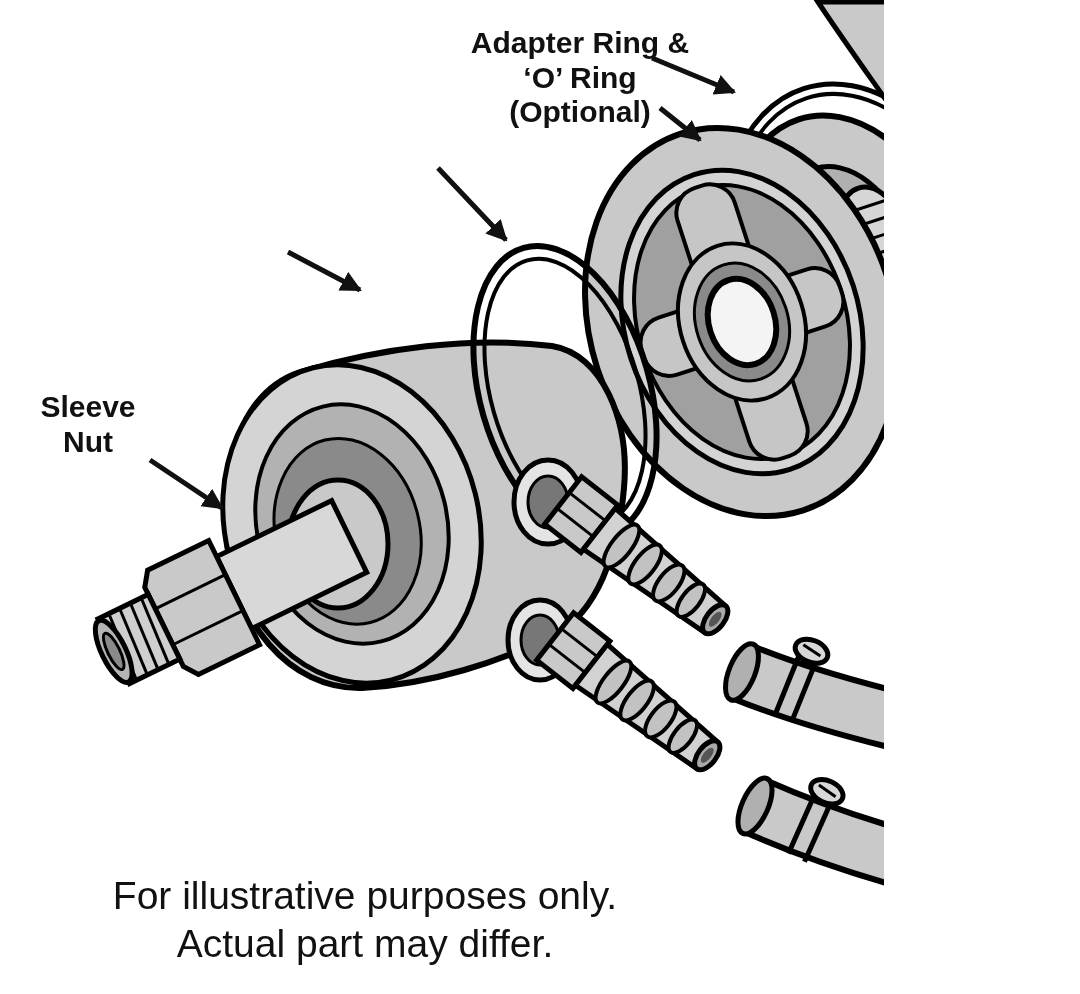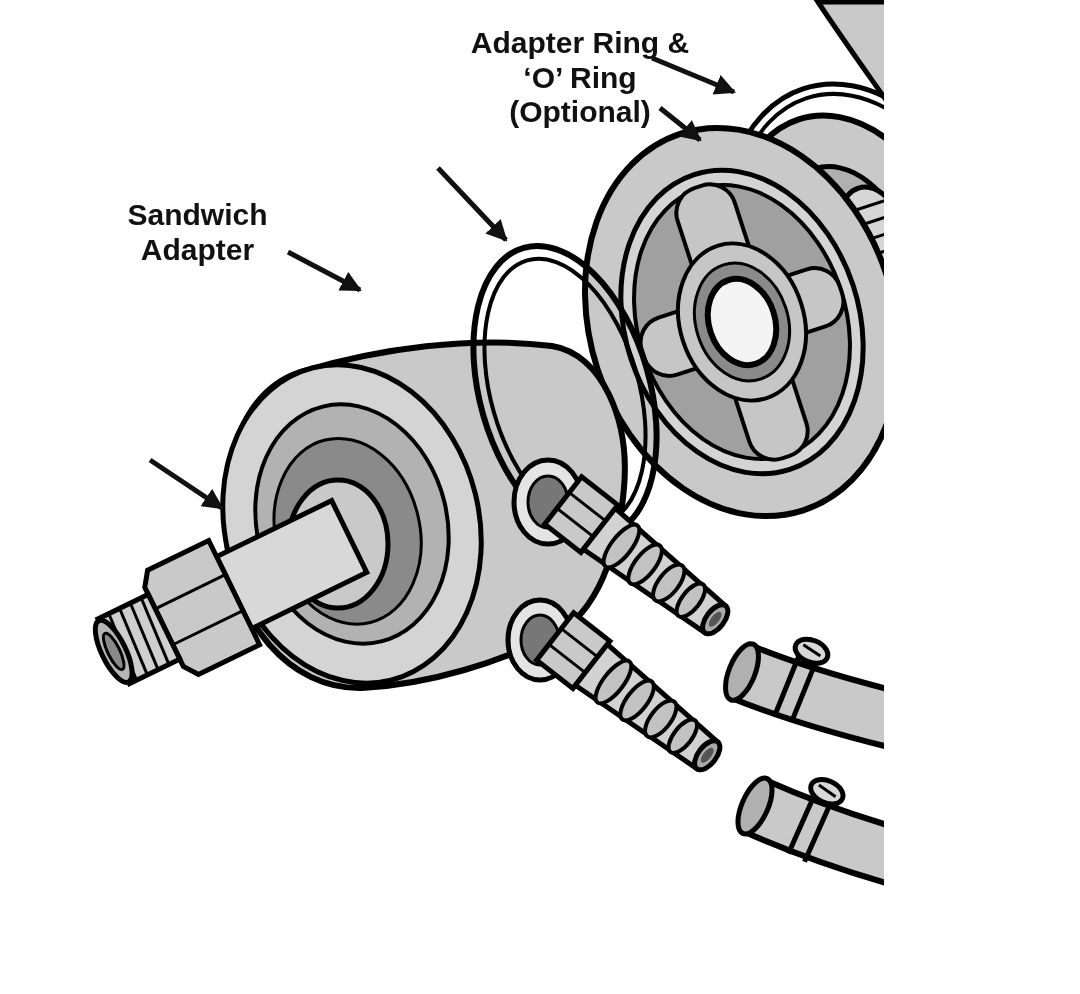--- a/index.html
+++ b/index.html
@@ -163,17 +163,19 @@
     <line x1="660" y1="108" x2="700" y2="140" marker-end="url(#arrow)"></line>
     <line x1="438" y1="168" x2="506" y2="240" marker-end="url(#arrow)"></line>
     <line x1="288" y1="252" x2="360" y2="290" marker-end="url(#arrow)"></line>
     <line x1="150" y1="460" x2="222" y2="508" marker-end="url(#arrow)"></line>
   </g>
 </svg>
 
   <div class="label lbl-adapter-ring">Adapter Ring &amp;
 ‘O’ Ring
 (Optional)</div>
-  <div class="label lbl-sandwich">Sandwich
-Adapter</div>
+  <div class="label lbl-sleeve">Sleeve
+Nut</div>
 
+  <div class="caption">For illustrative purposes only.
+Actual part may differ.</div>
 
 </div>
 
 </body></html>

